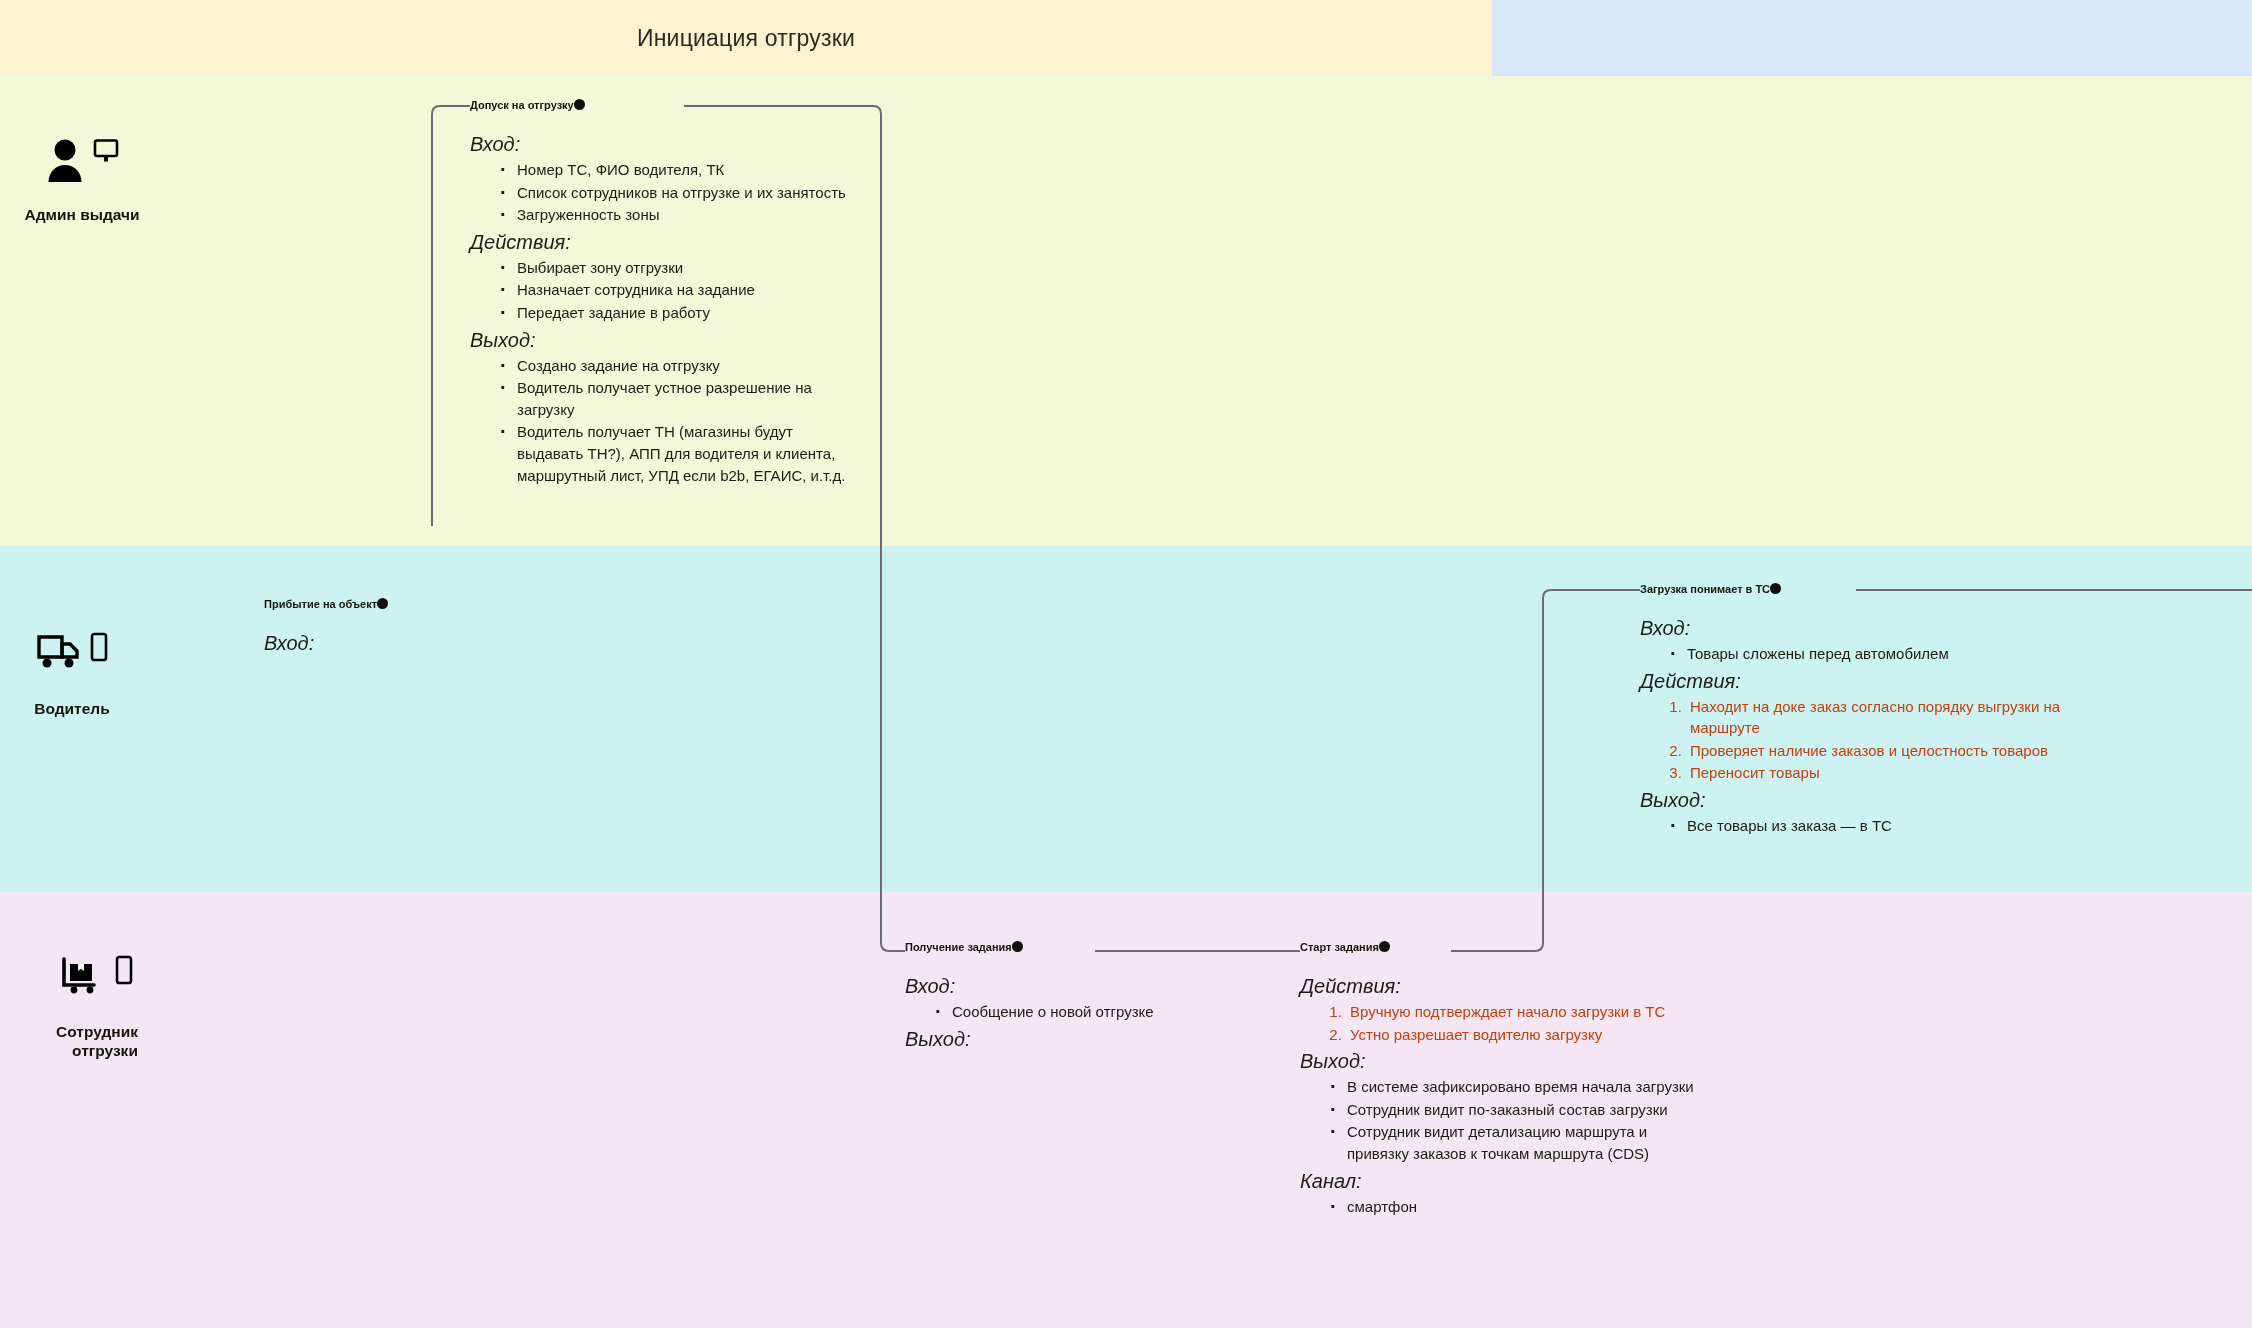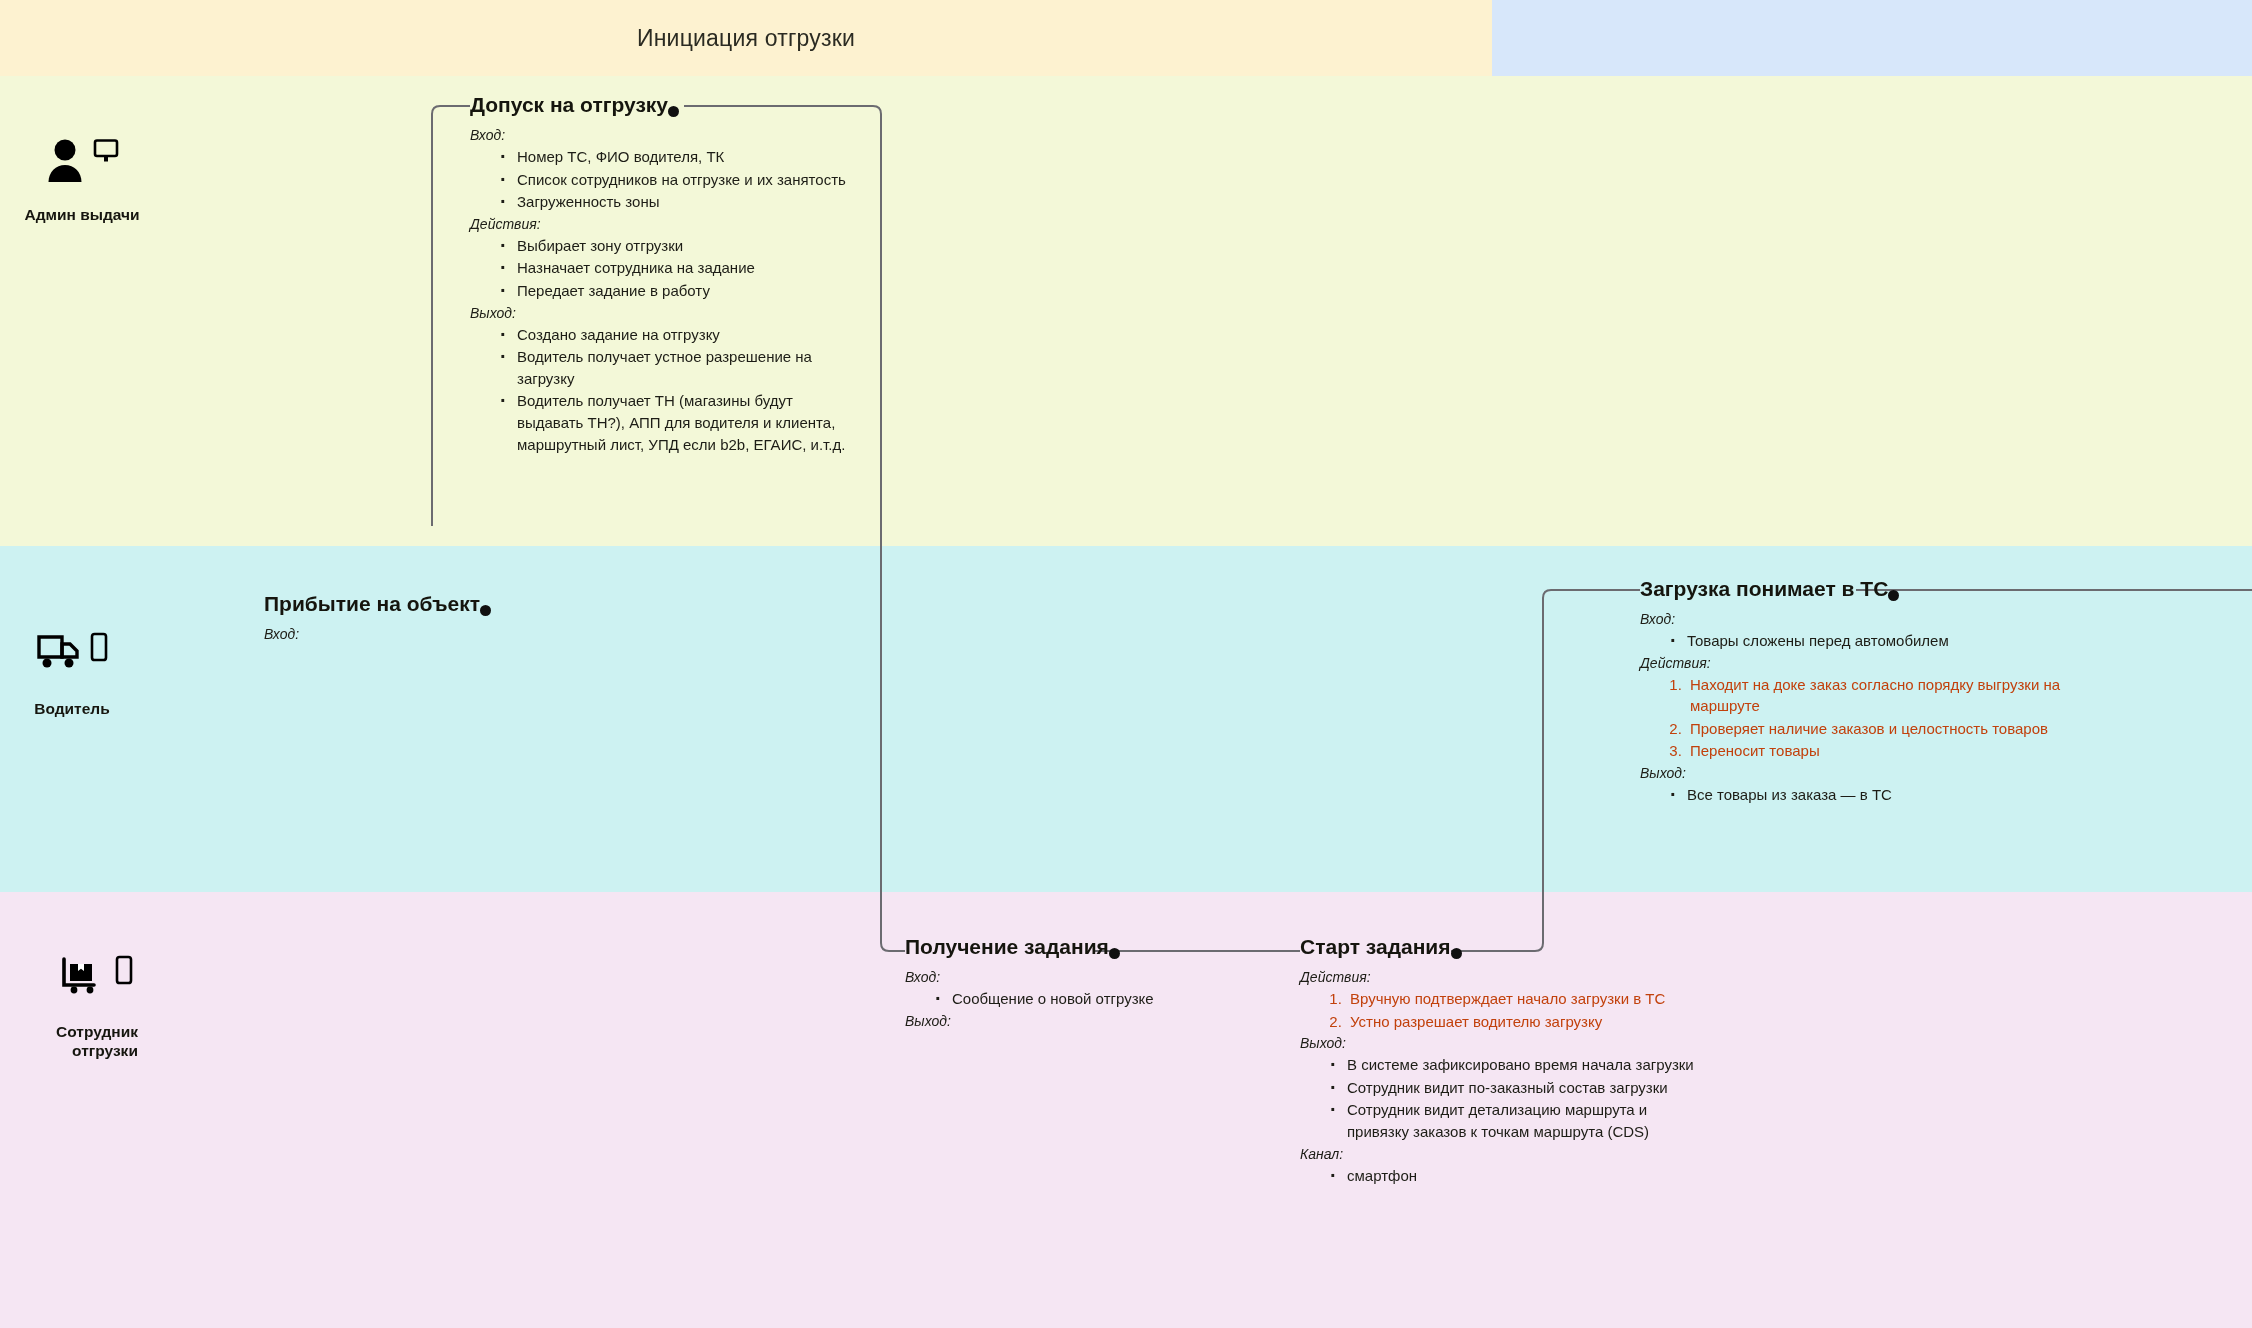--- a/index.html
+++ b/index.html
@@ -38,28 +38,28 @@
   #actor-admin  { left: -18px; top: 138px; }
   #actor-driver { left: -28px; top: 632px; }
   #actor-worker { left: -3px;  top: 955px; }
 
   
   #connectors { position: absolute; inset: 0; width: 2252px; height: 1328px; pointer-events: none; }
 
   
   .step { position: absolute; }
   .step-title {
-    position: relative; display: inline-flex; align-items: flex-end; 
-    font-size: 21px; font-weight: 700; color: #15150e; white-space: nowrap;
+    position: relative; display: inline-flex; align-items: flex-start; 
+    font-size: 11px; font-weight: 700; color: #15150e; white-space: nowrap;
     background: transparent; padding-right: 2px; height: 22px;
   }
   .step-title .title-text { background: inherit; }
   .node-dot { width: 11px; height: 11px; border-radius: 50%; background: #101010; flex: none; }
   .step-body { margin-top: 8px; font-size: 15px; color: #1d1d16; }
-  .sec-label { font-style: italic; font-size: 14px; color: #1d1d16; margin-top: 1px; line-height: 1.5; }
+  .sec-label { font-style: italic; font-size: 20px; color: #1d1d16; margin-top: 1px; line-height: 1.5; }
   ul.items, ol.items { margin: 0 0 0 28px; padding: 0; }
   ul.items { list-style: none; }
   ul.items li {
     position: relative; padding-left: 19px; line-height: 1.44;
     font-size: 15px; color: #1d1d16; margin-bottom: 1px;
   }
   ul.items li::before {
     content: "·"; position: absolute; left: 2px; top: -4px;
     font-size: 20px; font-weight: 700; color: #1d1d16;
   }

